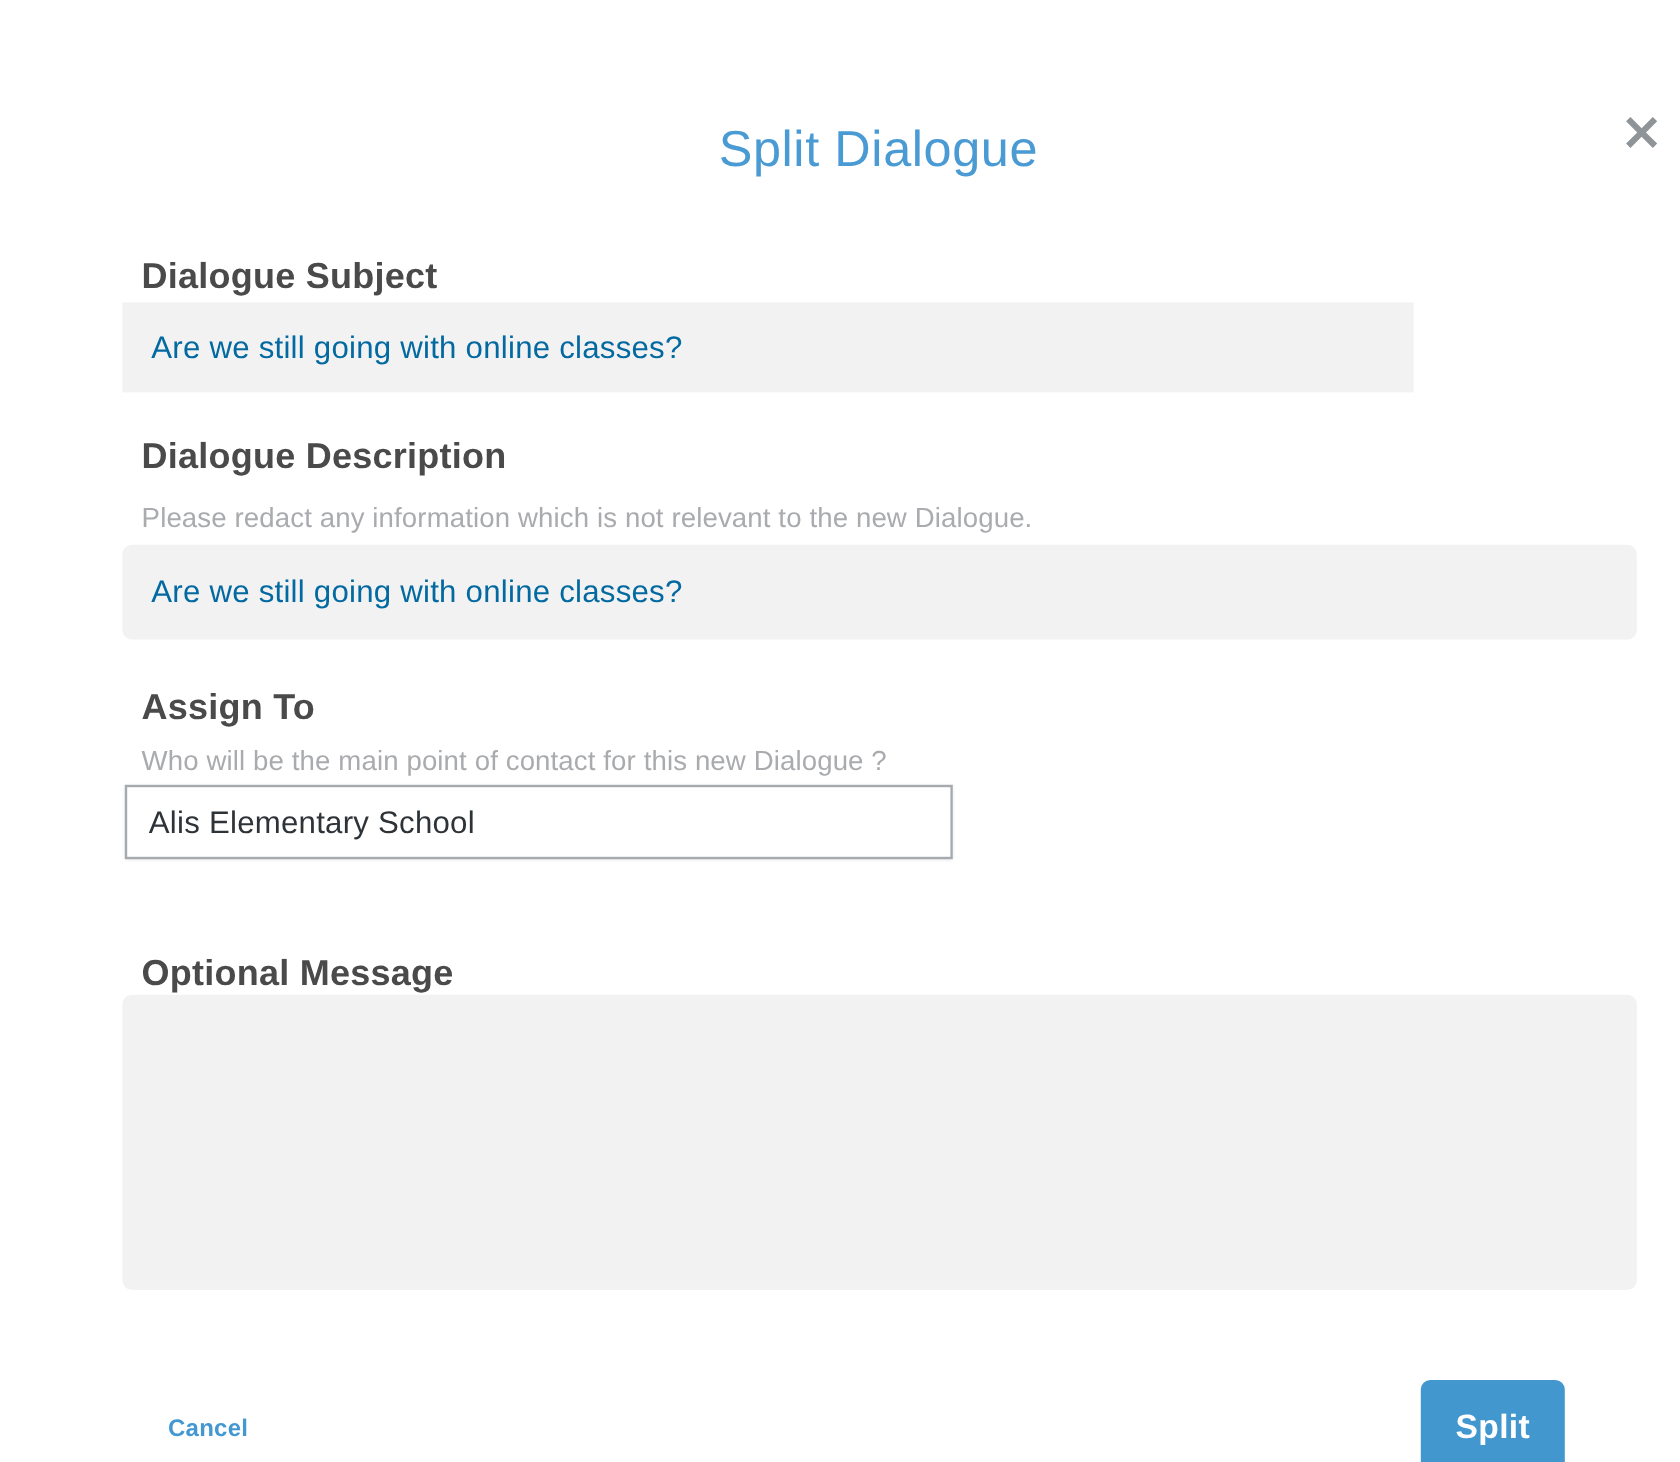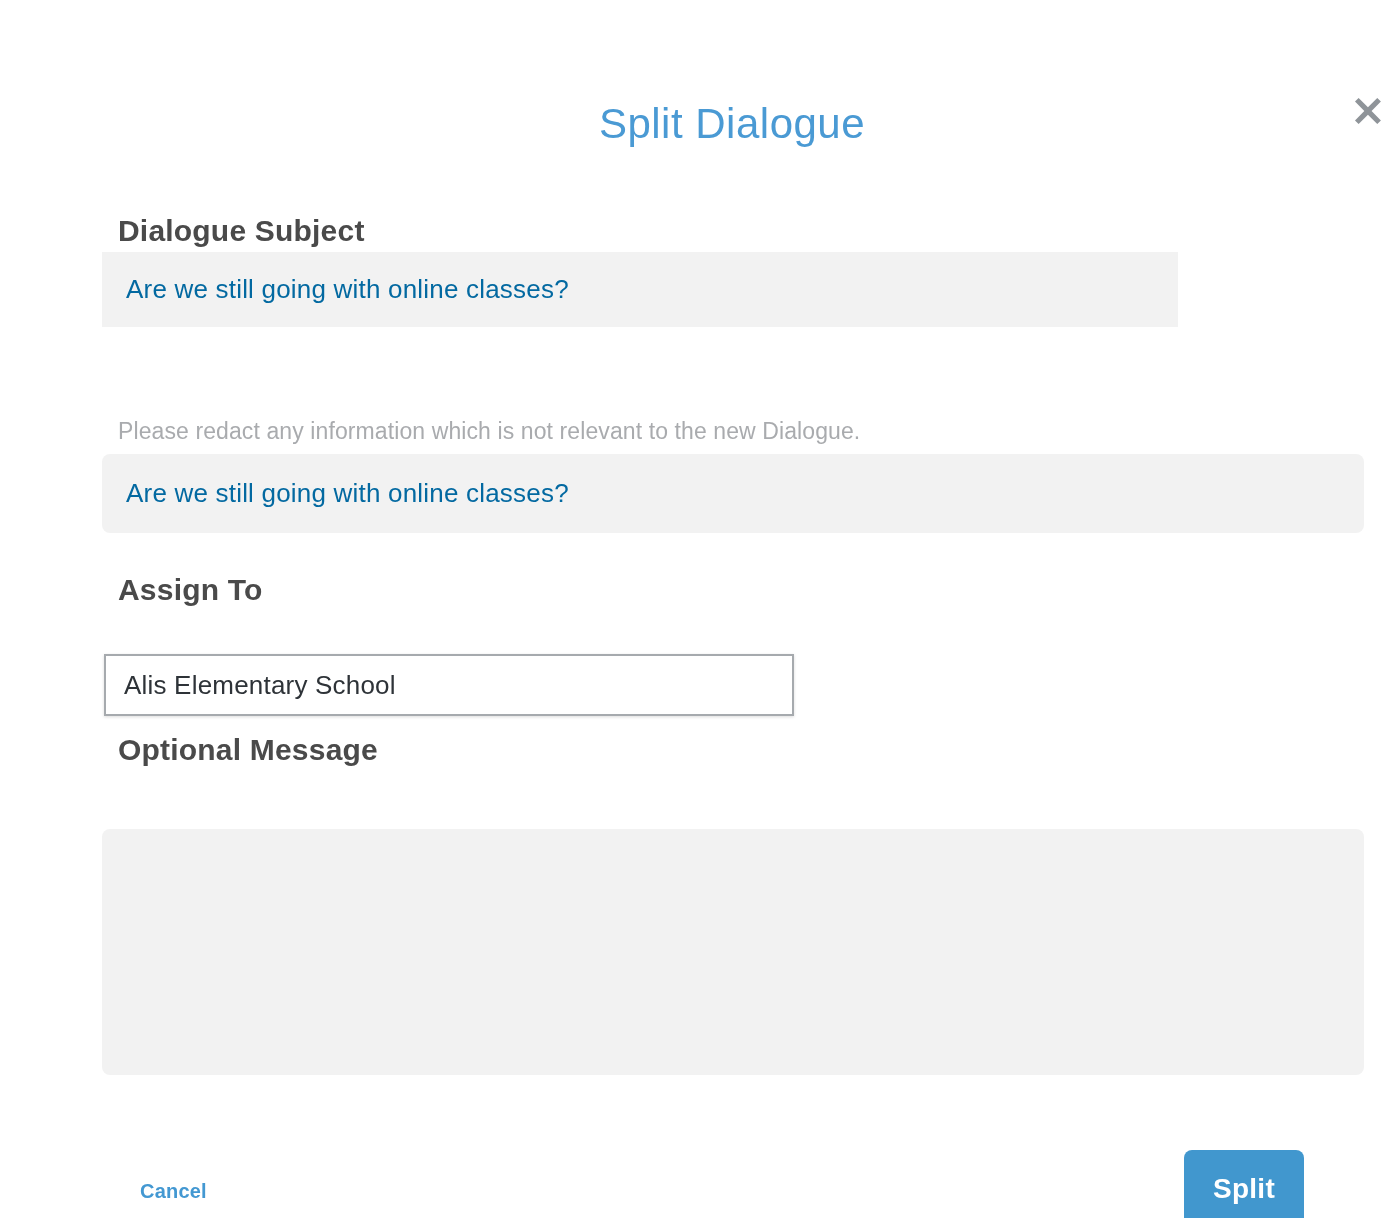--- a/index.html
+++ b/index.html
@@ -122,27 +122,29 @@
 <div class="canvas">
 
   <div class="modal-title">Split Dialogue</div>
   <button class="close-btn">
     <span class="x-glyph">×</span>
   </button>
 
   <div class="section-label" style="top:168px">Dialogue Subject</div>
   <div class="flat-field subject-field" role="textbox">Are we still going with online classes?</div>
 
+  <div class="section-label" style="top:318px">Dialogue Description</div>
   <div class="hint" style="top:372px">Please redact any information which is not relevant to the new Dialogue.</div>
   <div class="flat-field desc-field" role="textbox">Are we still going with online classes?</div>
 
   <div class="section-label" style="top:527px">Assign To</div>
+  <div class="hint" style="top:575px">Who will be the main point of contact for this new Dialogue ?</div>
   <div class="assign-input" role="combobox">Alis Elementary School</div>
 
-  <div class="section-label" style="top:687px">Optional Message</div>
+  <div class="section-label" style="top:749px">Optional Message</div>
   <textarea class="msg-textarea" style=""></textarea>
 
 
   <div class="modal-footer">
     <button class="cancel-btn">Cancel</button>
     <button class="split-btn">Split</button>
   </div>
 
 </div>
 

